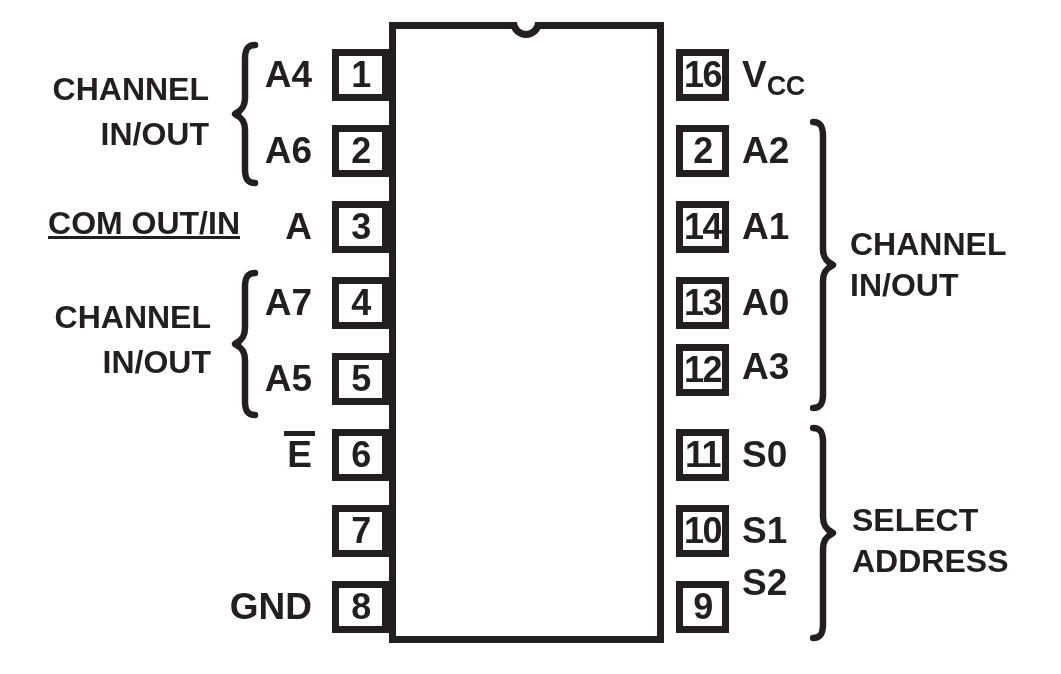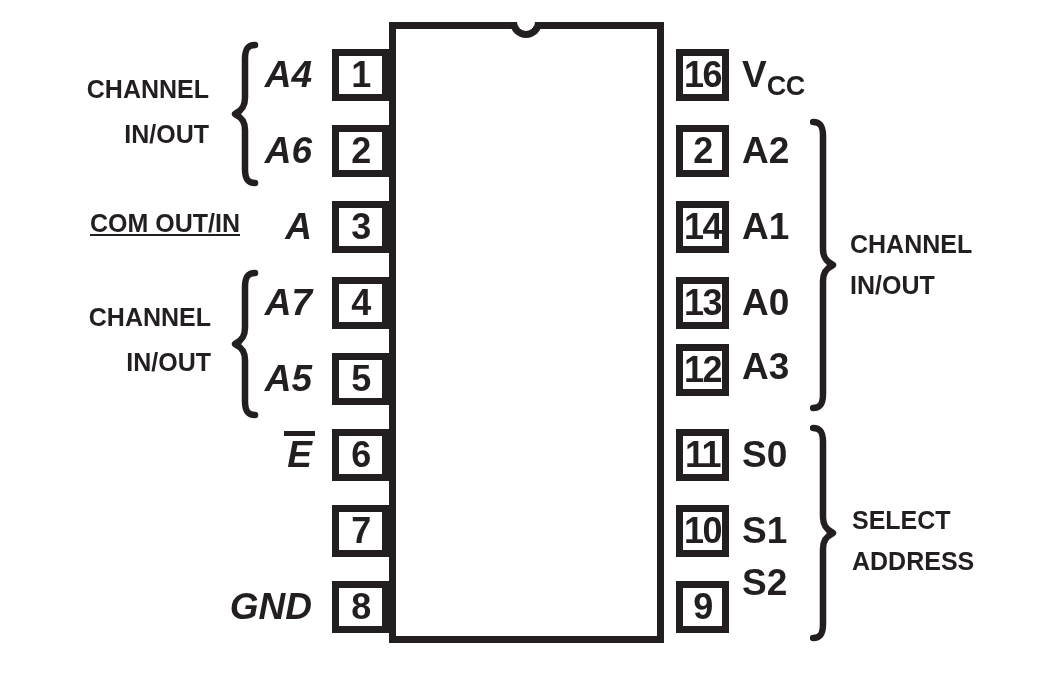--- a/index.html
+++ b/index.html
@@ -50,38 +50,38 @@
     letter-spacing: -1.5px;
   }
   
   .pin-label {
     position: absolute;
     height: 54px;
     line-height: 54px;
     font-size: 37px;
     white-space: nowrap;
   }
-  .pin-label.left  { left: 0; width: 312px; text-align: right; font-style: italic; }
+  .pin-label.left  { left: 0; width: 312px; text-align: right; }
   .pin-label.right { left: 742px; text-align: center; }
   .sub {
     font-size: 27px;
     position: relative;
     top: 8px;
     letter-spacing: -0.5px;
   }
   .overline-bar {
     position: absolute;
     left: 284px; top: 431px;
     width: 31px; height: 5px;
     background: var(--ink);
   }
   
   .group-label {
     position: absolute;
-    font-size: 25px;
+    font-size: 32px;
     white-space: nowrap;
   }
   .group-label.align-right { text-align: right; }
   .group-label.align-left  { text-align: left; }
   .lh45 { line-height: 45px; }
   .lh41 { line-height: 41px; }
   .lh35 { line-height: 35px; text-decoration: underline; }
   
   .brace { position: absolute; }
   .brace path {

